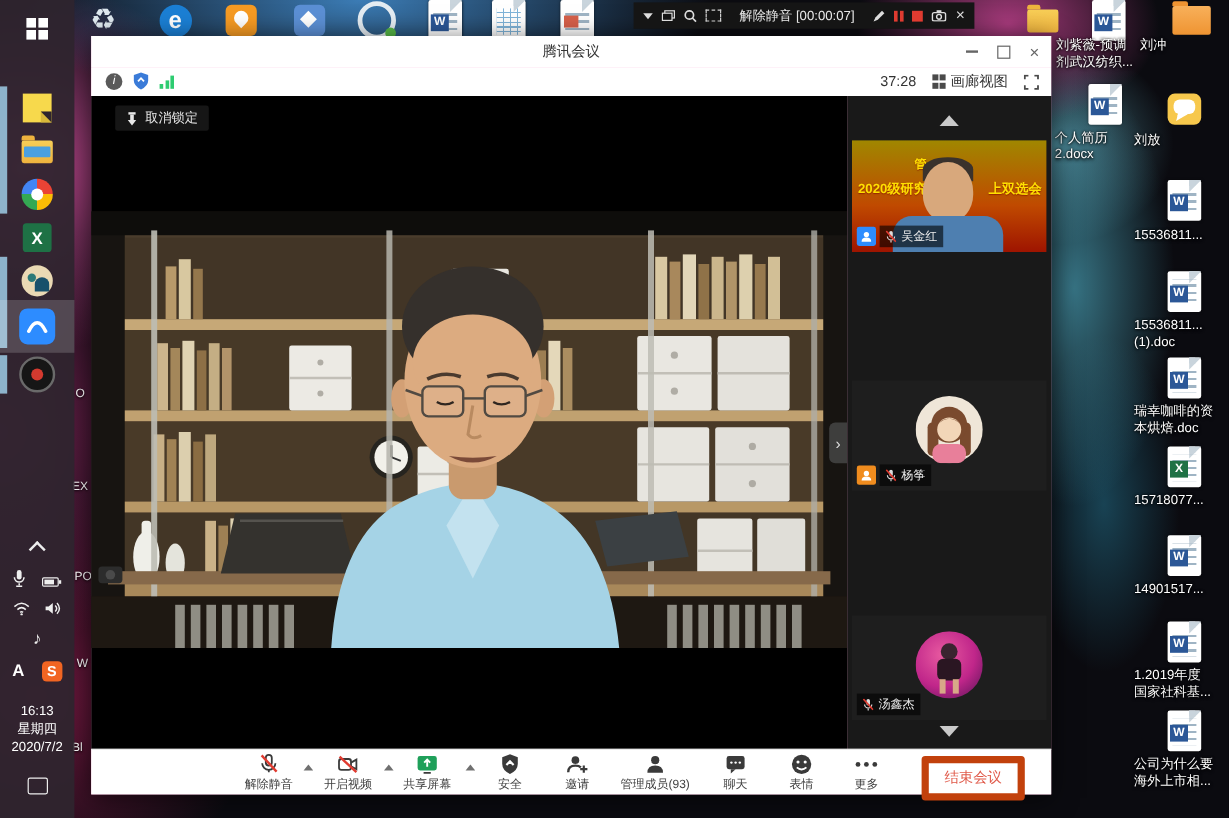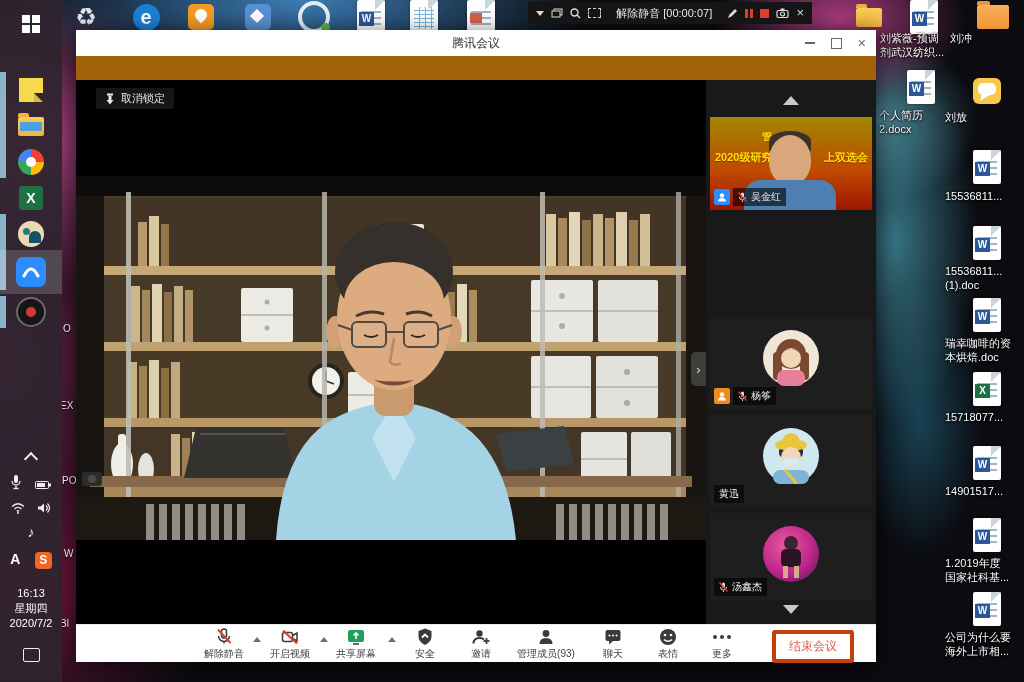--- a/index.html
+++ b/index.html
@@ -79,21 +79,21 @@
   .recbar .status{color:#e8e8e8;font-size:11px;white-space:nowrap;flex:1;text-align:center;}
   .recbar .pause{display:flex;gap:2px;}
   .recbar .pause i{width:3px;height:9px;background:#e03b30;}
   .recbar .stop{width:9px;height:9px;background:#e03b30;}
   .recbar .xx{color:#ddd;font-size:13px;line-height:12px;}
 
   
   .speakbar{position:absolute;left:876px;top:75px;width:148px;height:24px;background:rgba(38,40,43,.96);border-left:3px solid #4a90b8;box-sizing:border-box;color:#dcdcdc;font-size:11px;line-height:22px;padding-left:7px;z-index:25;white-space:nowrap;overflow:hidden;}
 
   
-  .win{position:absolute;left:76px;top:30px;width:800px;height:632px;background:#a16207;z-index:20;box-shadow:0 3px 20px rgba(0,0,0,.6);}
+  .win{position:absolute;left:76px;top:30px;width:800px;height:632px;background:#f9a8d4;z-index:20;box-shadow:0 3px 20px rgba(0,0,0,.6);}
   .titlebar{position:relative;height:26px;background:#fff;}
   .wtitle{position:absolute;left:0;right:0;top:0;text-align:center;font-size:12px;color:#333;line-height:27px;}
   .winctl{position:absolute;right:10px;top:0;height:26px;display:flex;gap:16px;align-items:center;}
   .ctl-min{width:10px;height:2px;background:#666;}
   .ctl-max{width:9px;height:9px;border:1.5px solid #666;}
   .ctl-close{color:#666;font-size:14px;line-height:10px;}
   .infobar{position:relative;height:24px;background:#fff;}
   .ib-left{position:absolute;left:12px;top:4px;display:flex;gap:9px;align-items:center;}
   .ib-info{width:14px;height:14px;border-radius:50%;background:#5a5a5a;color:#fff;font-size:10px;line-height:14px;text-align:center;font-style:italic;}
   .ib-info:after{content:"i";}
@@ -134,21 +134,21 @@
   .pb-orange{background:#f08c1e;}
   .namechip{background:rgba(0,0,0,.6);display:flex;align-items:center;gap:4px;padding:2px 5px;color:#ececec;font-size:10px;}
   .avatar{position:absolute;left:53px;top:13px;}
 
   
   .toolbar{position:absolute;left:0;bottom:0;width:800px;height:37px;background:#fff;border-top:1px solid #ebebeb;}
   .tbtn{position:absolute;top:3px;width:60px;text-align:center;color:#3f3f3f;font-size:10px;}
   .tbtn .ic{height:18px;display:flex;justify-content:center;align-items:center;}
   .tbtn .lb{display:block;margin-top:1px;white-space:nowrap;}
   .uparrow{position:absolute;top:12px;width:0;height:0;border-left:4px solid #0000;border-right:4px solid #0000;border-bottom:5px solid #707070;}
-  .endbtn{position:absolute;right:22px;top:5px;width:74px;height:25px;border:4px solid #c2410c;border-radius:3px;background:#fff;color:#e05a4a;font-size:12px;line-height:25px;text-align:center;}
+  .endbtn{position:absolute;right:22px;top:5px;width:74px;height:25px;border:6px solid #c2410c;border-radius:3px;background:#fff;color:#e05a4a;font-size:12px;line-height:25px;text-align:center;}
   .dots3{display:flex;gap:3px;}
   .dots3 i{width:4px;height:4px;border-radius:50%;background:#3a3a3a;}
   .hidden-defs{position:absolute;width:0;height:0;overflow:hidden;}
 </style>
 </head>
 <body>
 
 <svg class="hidden-defs" aria-hidden="true">
   <defs>
     <g id="sceneg">
@@ -439,20 +439,49 @@
   </div>
 
 
   <div class="win">
     <div class="titlebar">
       <div class="wtitle">腾讯会议</div>
       <div class="winctl">
         <span class="ctl-min"></span>
         <span class="ctl-max"></span>
         <span class="ctl-close">×</span>
+      </div>
+    </div>
+    <div class="infobar">
+      <div class="ib-left">
+        <span class="ib-info"></span>
+        <svg width="13" height="15">
+            <path d="M6.5 0.5 L12.5 2.5 V7 Q12.5 11.5 6.5 14.5 Q0.5 11.5 0.5 7 V2.5 Z" fill="#3a7bd8"></path>
+            <path d="M4 7.8 L6.5 5.2 L9 7.8" stroke="#fff" stroke-width="1.5" fill="none"></path>
+          </svg>
+        <span class="sig">
+            <i style="height:4px"></i>
+            <i style="height:7px"></i>
+            <i style="height:11px"></i>
+          </span>
+      </div>
+      <div class="ib-right">
+        <span>37:28</span>
+        <span class="gallery">
+          <span class="gridic">
+              <i></i>
+              <i></i>
+              <i></i>
+              <i></i>
+            </span>
+          <span>画廊视图</span>
+        </span>
+        <svg width="13" height="13">
+            <path d="M1 4 V1 H4 M9 1 H12 V4 M12 9 V12 H9 M4 12 H1 V9" fill="none" stroke="#4a4a4a" stroke-width="1.5"></path>
+          </svg>
       </div>
     </div>
 
     <div class="content">
 
       <div class="main">
         <div class="pinchip">
           <svg width="10" height="12">
               <rect x="2" y="0.5" width="6" height="2" fill="#e8e8e8"></rect>
               <rect x="3.5" y="2.5" width="3" height="4.5" fill="#e8e8e8"></rect>
@@ -522,37 +551,20 @@
                   <rect x="3" y="0.5" width="3" height="5.5" rx="1.5" fill="#ddd"></rect>
                   <path d="M1.5 5 a3 3 0 0 0 6 0" fill="none" stroke="#ddd"></path>
                   <line x1="4.5" y1="8.5" x2="4.5" y2="10" stroke="#ddd"></line>
                   <line x1="0.5" y1="0.5" x2="8.5" y2="9.5" stroke="#e03b30" stroke-width="1.4"></line>
                 </svg>
               <span>杨筝</span>
             </span>
           </div>
         </div>
 
-        <div class="thumb t4">
-          <svg class="avatar" width="56" height="56">
-            <circle cx="28" cy="28" r="28" fill="#cde9ee"></circle>
-            <rect x="16" y="18" width="24" height="12" rx="5" fill="#2e2e38"></rect>
-            <circle cx="28" cy="14" r="9" fill="#e8c53a"></circle>
-            <ellipse cx="28" cy="17" rx="16" ry="6" fill="#e8c53a"></ellipse>
-            <circle cx="28" cy="29" r="10" fill="#f2d6b8"></circle>
-            <rect x="20" y="30" width="16" height="8" rx="3" fill="#d8e9f2"></rect>
-            <rect x="10" y="42" width="36" height="14" rx="7" fill="#7fb3d8"></rect>
-            <line x1="22" y1="42" x2="34" y2="56" stroke="#e8c53a" stroke-width="3"></line>
-          </svg>
-          <div class="badge-row">
-            <span class="namechip">
-              <span>黄迅</span>
-            </span>
-          </div>
-        </div>
 
         <div class="thumb t5">
           <svg class="avatar" width="56" height="56">
             <defs>
                 <radialGradient id="pinkg" cx="40%" cy="35%" r="80%">
                   <stop offset="0%" stop-color="#e85aa0"></stop>
                   <stop offset="60%" stop-color="#c0268a"></stop>
                   <stop offset="100%" stop-color="#6a1760"></stop>
                 </radialGradient>
               </defs>

